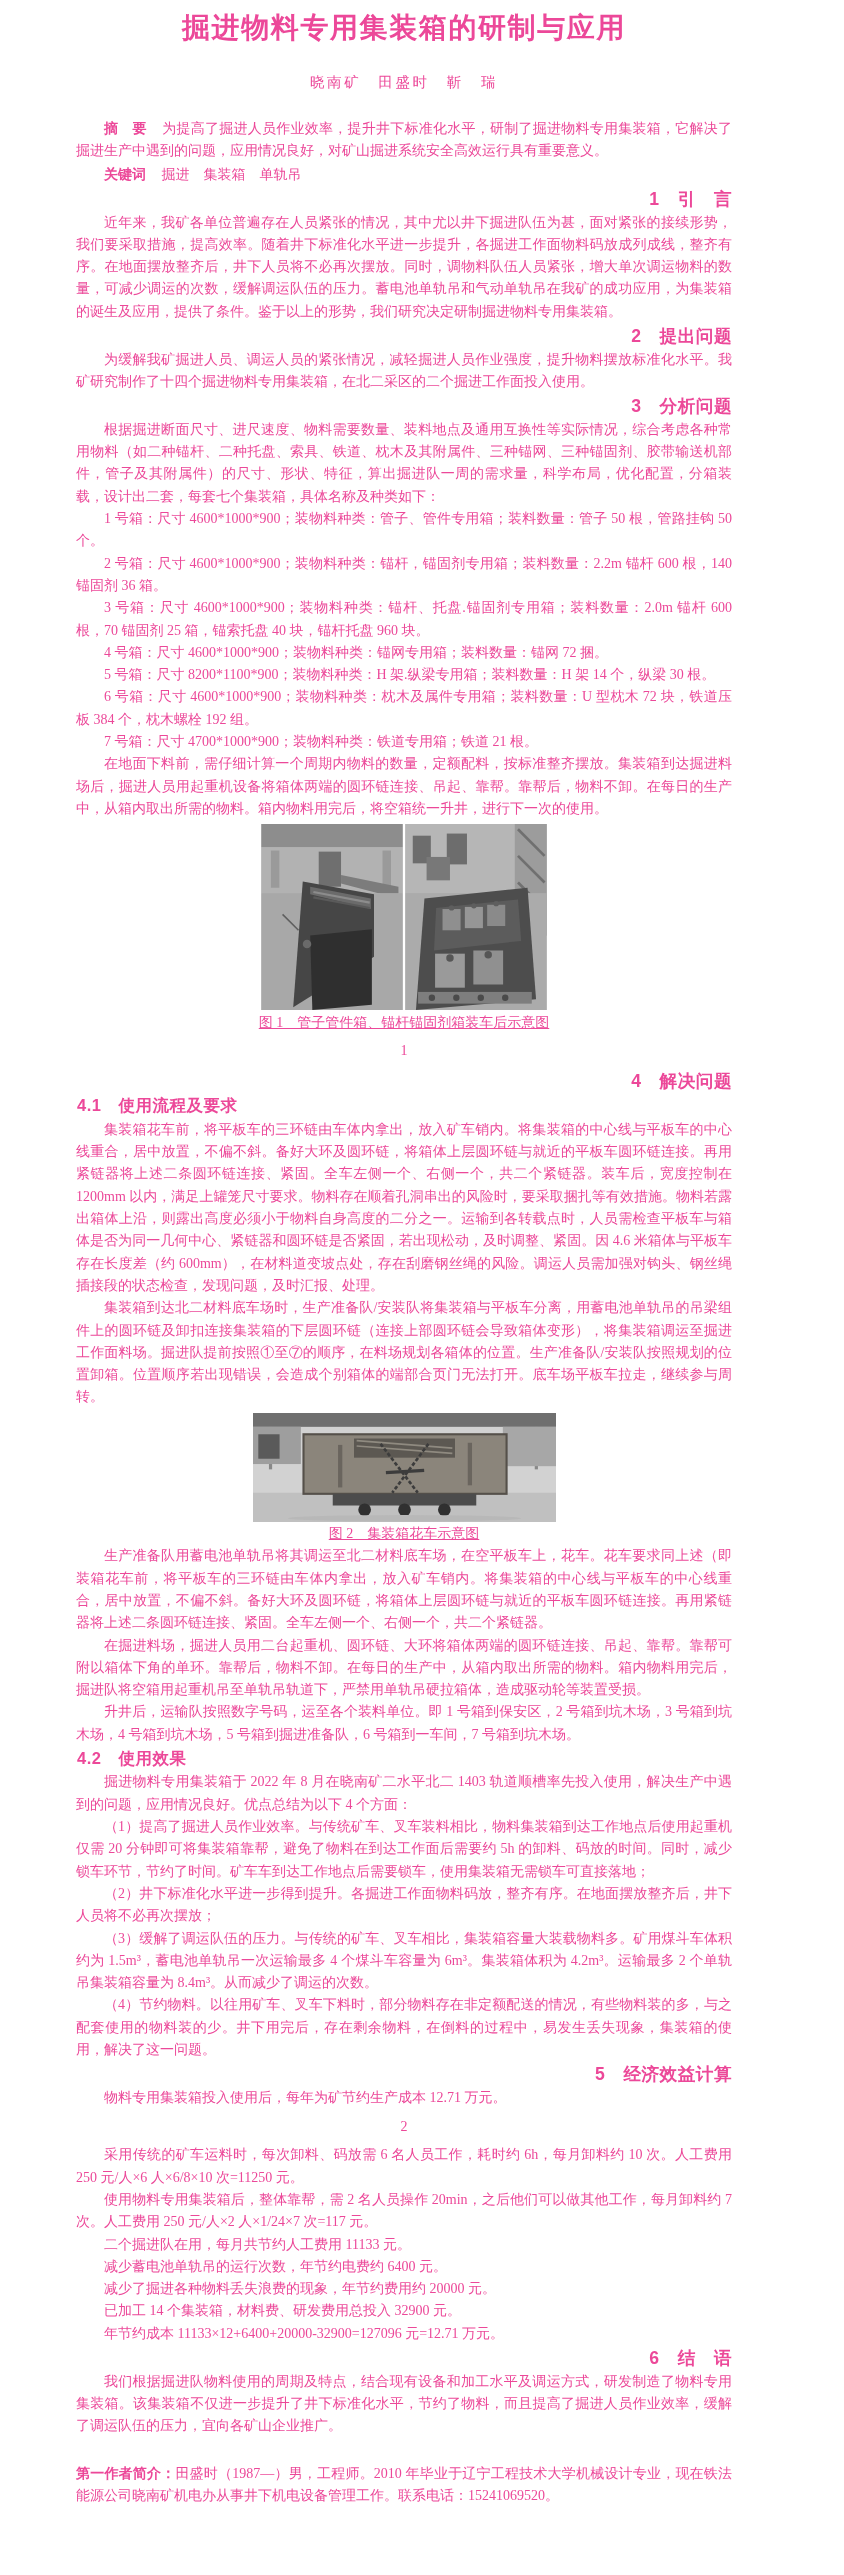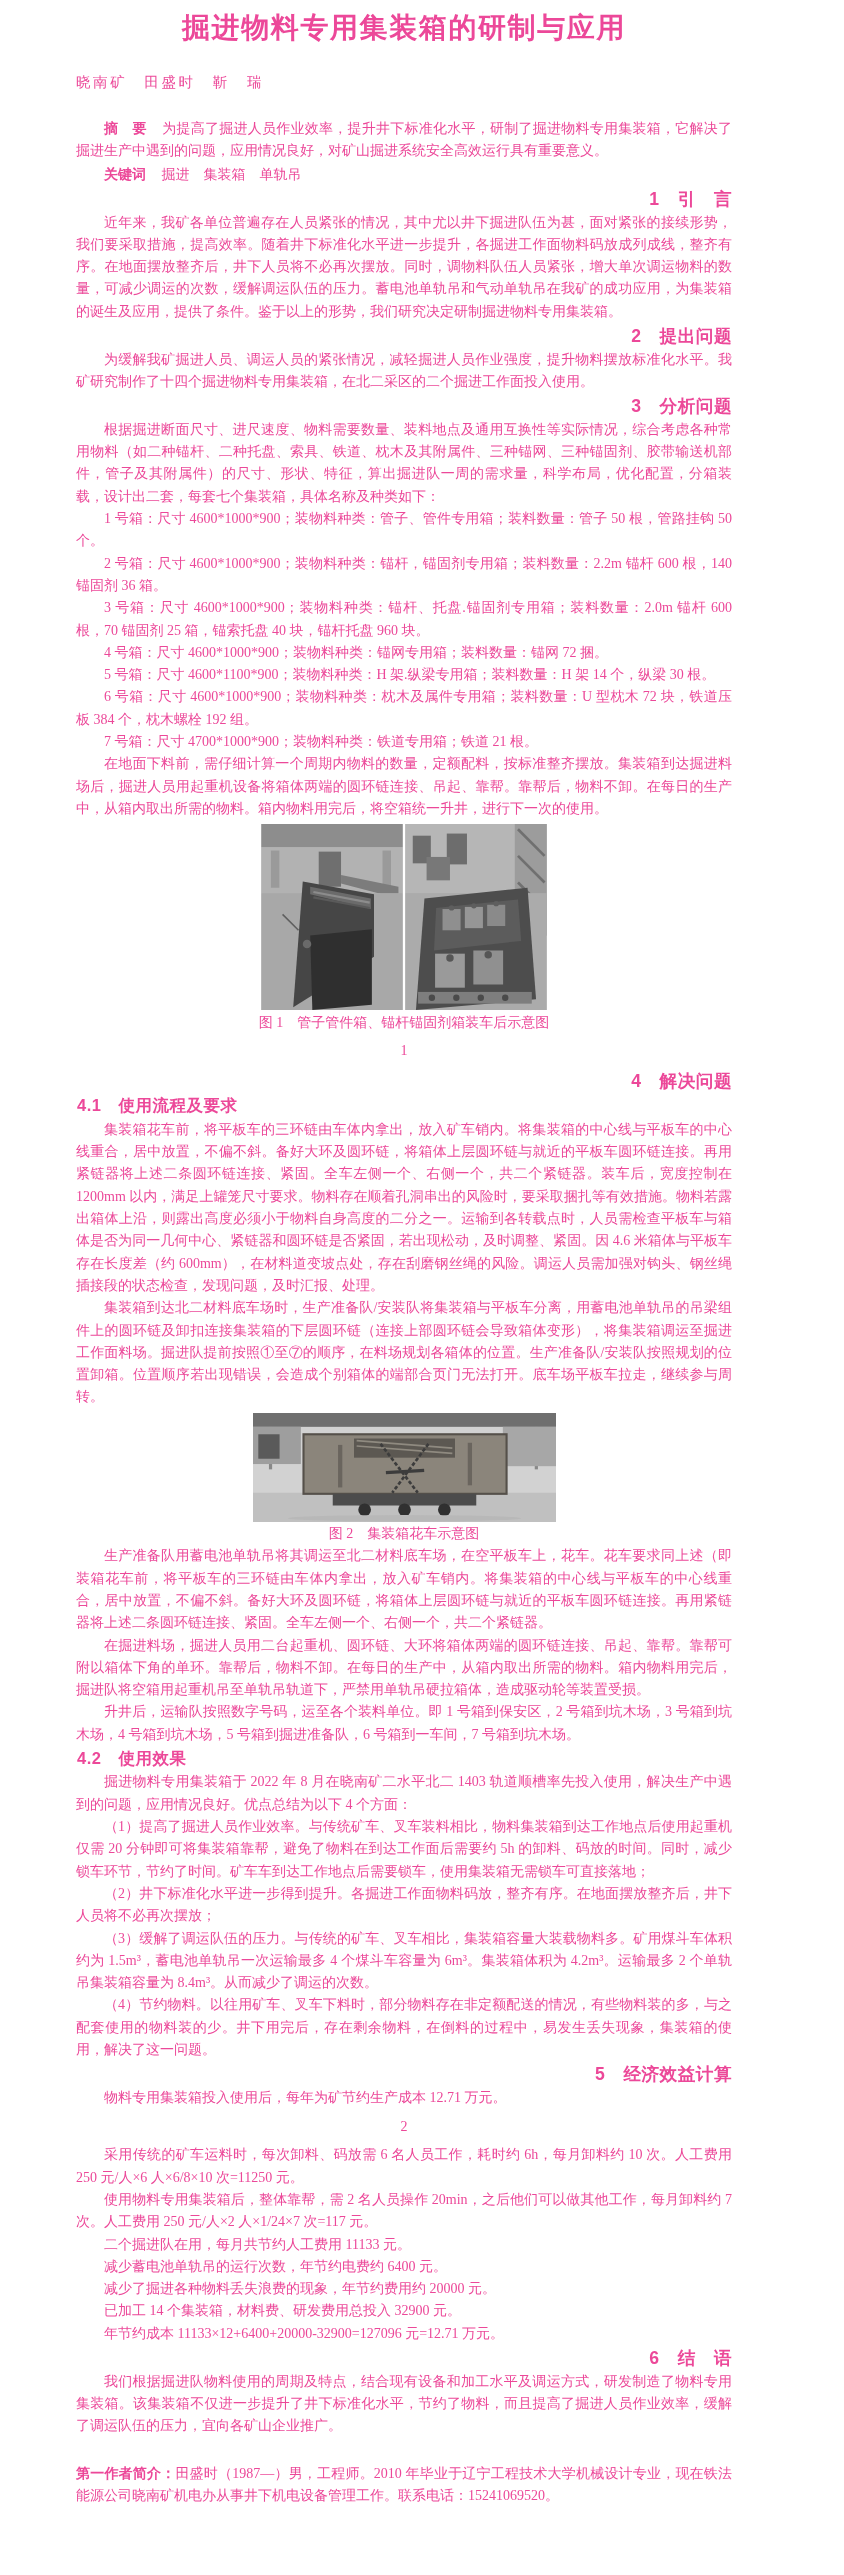--- a/index.html
+++ b/index.html
@@ -7,33 +7,33 @@
     width:808px;min-height:2576px;box-sizing:border-box;
     padding:9.6px 76px 74px 76px;background:#ffffff;color:#ec4899;
     font-family:"Liberation Serif","DejaVu Serif",serif;
     font-size:14px;line-height:22.3px;
   }
   .hei{font-family:Liberation Sans, sans-serif;font-weight:bold;}
   h1.title{
     font-family:"Liberation Sans","DejaVu Sans",sans-serif;font-weight:900;
     font-size:28px;line-height:35px;text-align:center;margin:0;letter-spacing:1.6px;
   }
-  .authors{text-align:left;font-size:14.4px;line-height:20px;margin:27px 0 0 0;letter-spacing:2.7px;}
+  .authors{text-align:center;font-size:14.4px;line-height:20px;margin:27px 0 0 0;letter-spacing:2.7px;}
   .para{margin:0;text-align:justify;text-indent:2em;}
   .abstract{margin-top:25.5px;}
   .label-gap{margin-right:1.1em;}
   h2.sec{
     font-family:Liberation Sans, sans-serif;font-weight:bold;
     font-size:17.6px;line-height:24.5px;margin:1.1px 0 0 0;letter-spacing:0.5px;text-align:right;
   }
   h3.subsec{
     font-family:"Liberation Sans","DejaVu Sans",sans-serif;font-weight:bold;
     font-size:16.5px;line-height:23.4px;margin:1px;letter-spacing:0.5px;
   }
-  .figure{margin:4.3px 0 0 0;}
+  .figure{margin:4.3px 0 0 0;text-decoration:underline;}
   .fig-photos{display:flex;justify-content:center;align-items:flex-start;gap:1.1px;}
   .fig-caption{margin:1.1px 0 0 0;text-align:center;text-indent:0;}
   .page-number{margin:6.4px 0;text-align:center;text-indent:0;}
   .bio{margin-top:24.5px;text-indent:0;text-align:justify;}
   svg{display:block;}
 </style>
 </head>
 <body>
 
 <div class="page">
@@ -51,21 +51,21 @@
 
   <h2 class="sec">2　提出问题</h2>
   <p class="para">为缓解我矿掘进人员、调运人员的紧张情况，减轻掘进人员作业强度，提升物料摆放标准化水平。我矿研究制作了十四个掘进物料专用集装箱，在北二采区的二个掘进工作面投入使用。</p>
 
   <h2 class="sec">3　分析问题</h2>
   <p class="para">根据掘进断面尺寸、进尺速度、物料需要数量、装料地点及通用互换性等实际情况，综合考虑各种常用物料（如二种锚杆、二种托盘、索具、铁道、枕木及其附属件、三种锚网、三种锚固剂、胶带输送机部件，管子及其附属件）的尺寸、形状、特征，算出掘进队一周的需求量，科学布局，优化配置，分箱装载，设计出二套，每套七个集装箱，具体名称及种类如下：</p>
   <p class="para">1 号箱：尺寸 4600*1000*900；装物料种类：管子、管件专用箱；装料数量：管子 50 根，管路挂钩 50 个。</p>
   <p class="para">2 号箱：尺寸 4600*1000*900；装物料种类：锚杆，锚固剂专用箱；装料数量：2.2m 锚杆 600 根，140 锚固剂 36 箱。</p>
   <p class="para">3 号箱：尺寸 4600*1000*900；装物料种类：锚杆、托盘.锚固剂专用箱；装料数量：2.0m 锚杆 600 根，70 锚固剂 25 箱，锚索托盘 40 块，锚杆托盘 960 块。</p>
   <p class="para">4 号箱：尺寸 4600*1000*900；装物料种类：锚网专用箱；装料数量：锚网 72 捆。</p>
-  <p class="para">5 号箱：尺寸 4600*1100*900；装物料种类：H 架.纵梁专用箱；装料数量：H 架 14 个，纵梁 30 根。</p>
+  <p class="para">5 号箱：尺寸 8200*1100*900；装物料种类：H 架.纵梁专用箱；装料数量：H 架 14 个，纵梁 30 根。</p>
   <p class="para">6 号箱：尺寸 4600*1000*900；装物料种类：枕木及属件专用箱；装料数量：U 型枕木 72 块，铁道压板 384 个，枕木螺栓 192 组。</p>
   <p class="para">7 号箱：尺寸 4700*1000*900；装物料种类：铁道专用箱；铁道 21 根。</p>
   <p class="para">在地面下料前，需仔细计算一个周期内物料的数量，定额配料，按标准整齐摆放。集装箱到达掘进料场后，掘进人员用起重机设备将箱体两端的圆环链连接、吊起、靠帮。靠帮后，物料不卸。在每日的生产中，从箱内取出所需的物料。箱内物料用完后，将空箱统一升井，进行下一次的使用。</p>
 
   <div class="figure">
     <div class="fig-photos">
       <svg width="142" height="186" viewBox="0 0 266 350">
         <rect width="266" height="350" fill="#c4c4c4"></rect>
         <rect width="266" height="44" fill="#8d8d8d"></rect>
         <rect y="44" width="266" height="86" fill="#b2b2b2"></rect>

